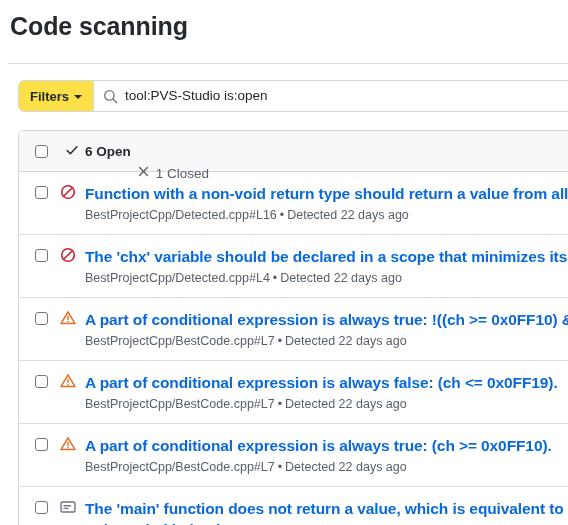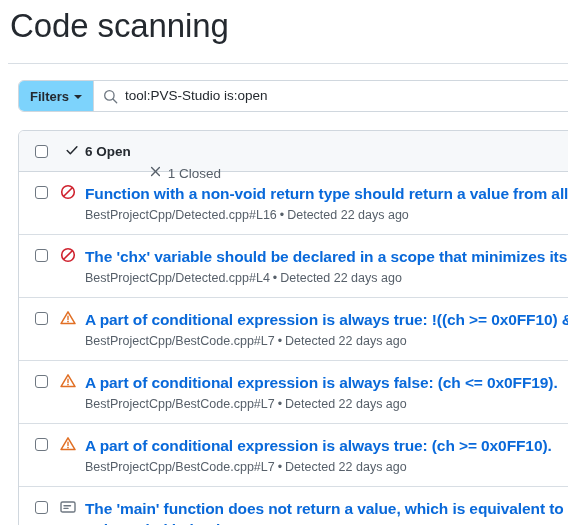--- a/index.html
+++ b/index.html
@@ -22,22 +22,22 @@
     height: 525px;
     box-sizing: border-box;
     padding-left: 8px;
   }
 
   
   .page-header {
     padding: 10px 0 13px 0;
   }
   .page-title {
-    font-size: 33px;
-    font-weight: 400;
+    font-size: 25px;
+    font-weight: 700;
     line-height: 32px;
     color: #24292f;
     letter-spacing: -0.1px;
     margin: 0;
     padding-left: 2px;
   }
   .header-rule {
     height: 1px;
     background: #d8dee4;
     margin: 8px 0 0 0;
@@ -55,21 +55,21 @@
     border-radius: 6px;
     background: #ffffff;
     width: 620px; 
     box-sizing: border-box;
   }
   .filters-button {
     display: flex;
     align-items: center;
     gap: 5px;
     padding: 0 11px;
-    background: #7dd3fc;
+    background: #fde047;
     border-right: 1px solid #d0d7de;
     border-radius: 5px 0 0 5px;
     font-size: 13px;
     font-weight: 600;
     color: #24292f;
     cursor: pointer;
     white-space: nowrap;
   }
   .caret {
     width: 0;
@@ -130,21 +130,21 @@
     border-radius: 3px;
     background: #fff;
     box-sizing: border-box;
     flex: 0 0 auto;
     cursor: pointer;
     display: inline-block;
   }
   .state-filters {
     display: flex;
     align-items: center;
-    gap: 18px;
+    gap: 6px;
     margin-left: 17px;
   }
   .state-item {
     display: flex;
     align-items: center;
     gap: 6px;
     font-size: 13.5px;
     cursor: pointer;
     white-space: nowrap;
   }

